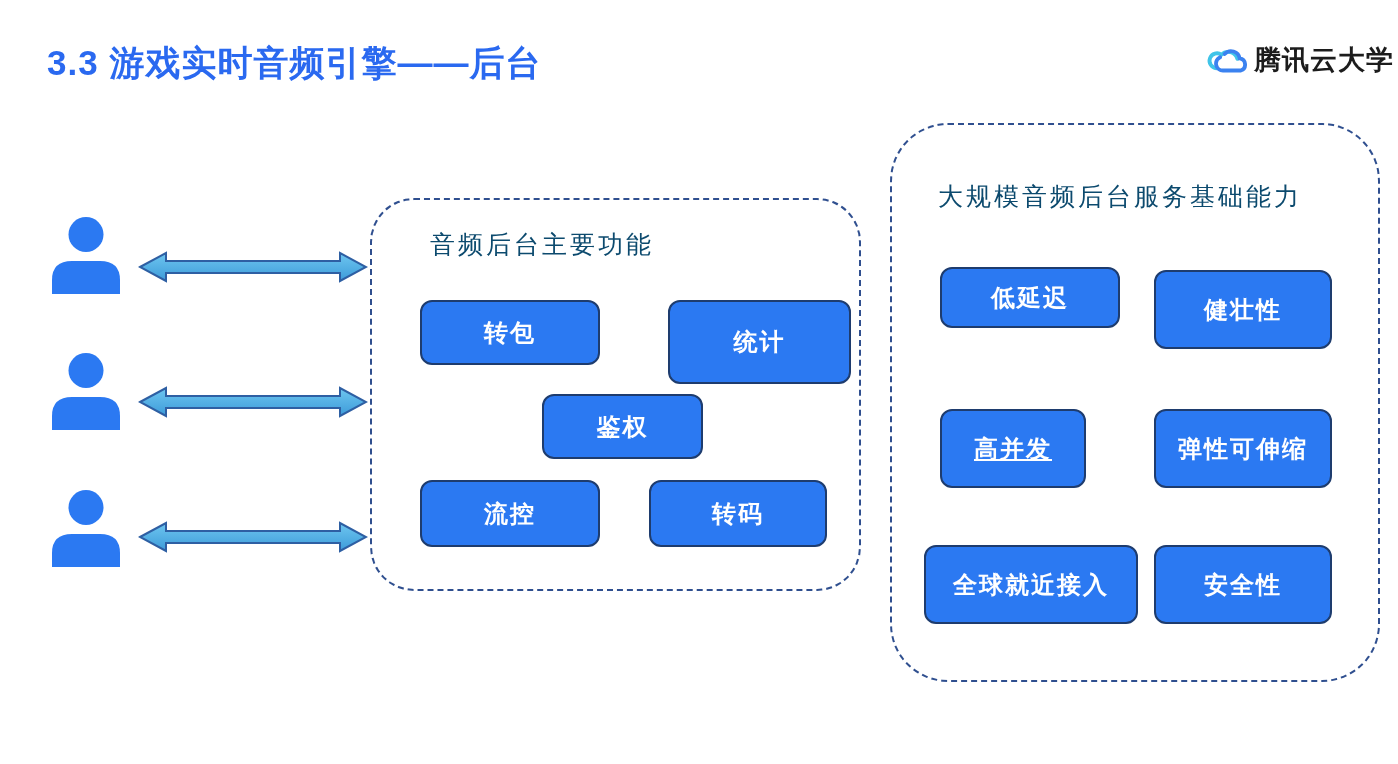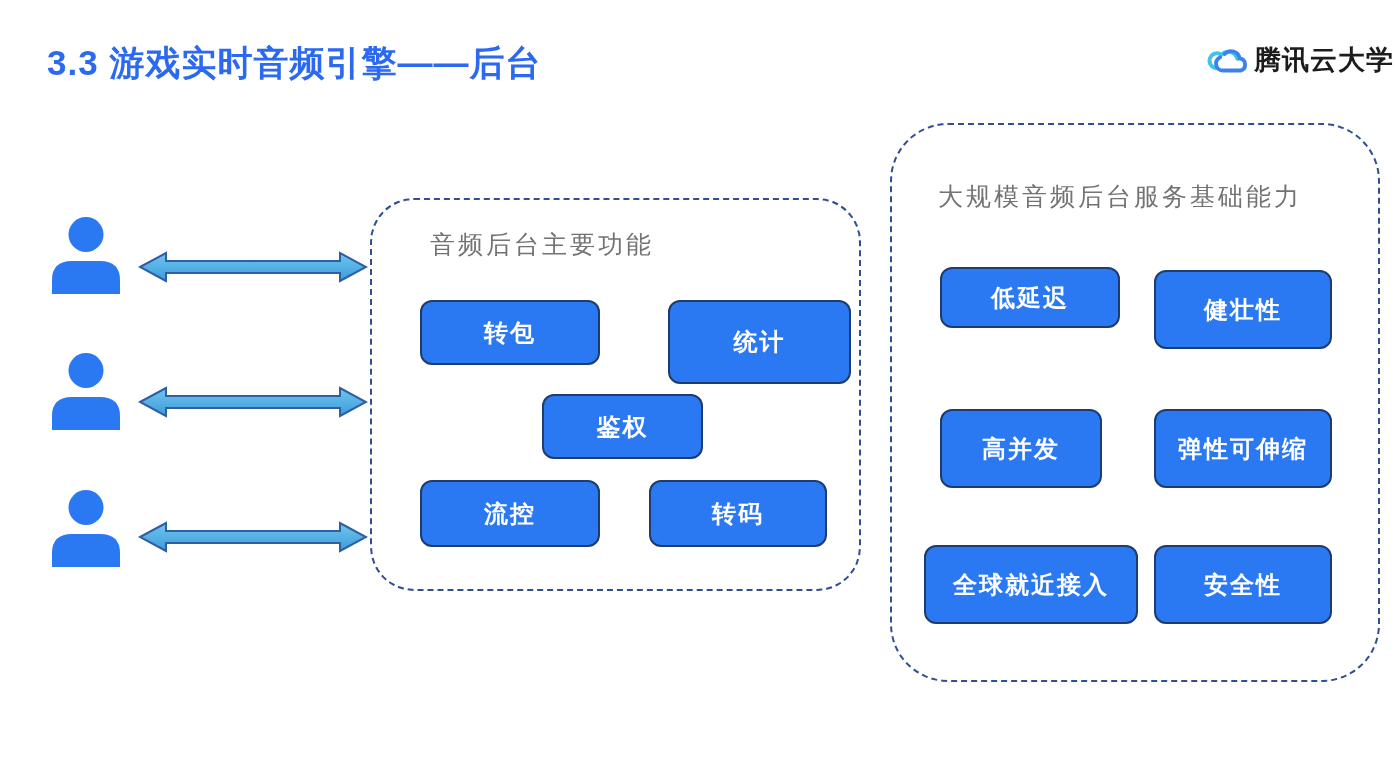--- a/index.html
+++ b/index.html
@@ -22,21 +22,21 @@
   .arrow svg{display:block;width:100%;height:100%;}
   .a1{top:250px;} .a2{top:385px;} .a3{top:520px;}
 
   .panel{
     position:absolute;border:2px dashed #2F4F8F;background:transparent;
   }
   .panel-middle{left:370px;top:198px;width:487px;height:389px;border-radius:44px;}
   .panel-right{left:890px;top:123px;width:486px;height:555px;border-radius:58px;}
 
   .panel-title{
-    position:absolute;color:#737373;font-size:25px;font-weight:500;
+    position:absolute;color:#0c4a6e;font-size:25px;font-weight:500;
     letter-spacing:3px;white-space:nowrap;
   }
   .panel-middle .panel-title{left:58px;top:28px;}
   .panel-right .panel-title{left:46px;top:55px;}
 
   .box{
     position:absolute;display:flex;align-items:center;justify-content:center;
     background:#2B79F2;border:2.5px solid #1E3C6E;border-radius:12px;
     color:#ffffff;font-size:24px;font-weight:600;letter-spacing:2px;white-space:nowrap;
     box-sizing:border-box;
@@ -116,19 +116,19 @@
     <div class="box" style="left:288px;top:100px;width:183px;height:84px;margin-left:8px;">统计</div>
     <div class="box" style="left:170px;top:194px;width:161px;height:65px;">鉴权</div>
     <div class="box" style="left:48px;top:280px;width:180px;height:67px;">流控</div>
     <div class="box" style="left:277px;top:280px;width:178px;height:67px;">转码</div>
   </div>
 
   <div class="panel panel-right">
     <div class="panel-title">大规模音频后台服务基础能力</div>
     <div class="box" style="left:48px;top:142px;width:180px;height:61px;">低延迟</div>
     <div class="box" style="left:262px;top:145px;width:178px;height:79px;">健壮性</div>
-    <div class="box" style="left:48px;top:284px;width:162px;height:79px;">高并发</div>
+    <div class="box" style="left:48px;top:284px;width:146px;height:79px;text-decoration:underline;">高并发</div>
     <div class="box" style="left:262px;top:284px;width:178px;height:79px;">弹性可伸缩</div>
     <div class="box" style="left:32px;top:420px;width:214px;height:79px;">全球就近接入</div>
     <div class="box" style="left:262px;top:420px;width:178px;height:79px;">安全性</div>
   </div>
 
 </div>
 
 </body></html>

